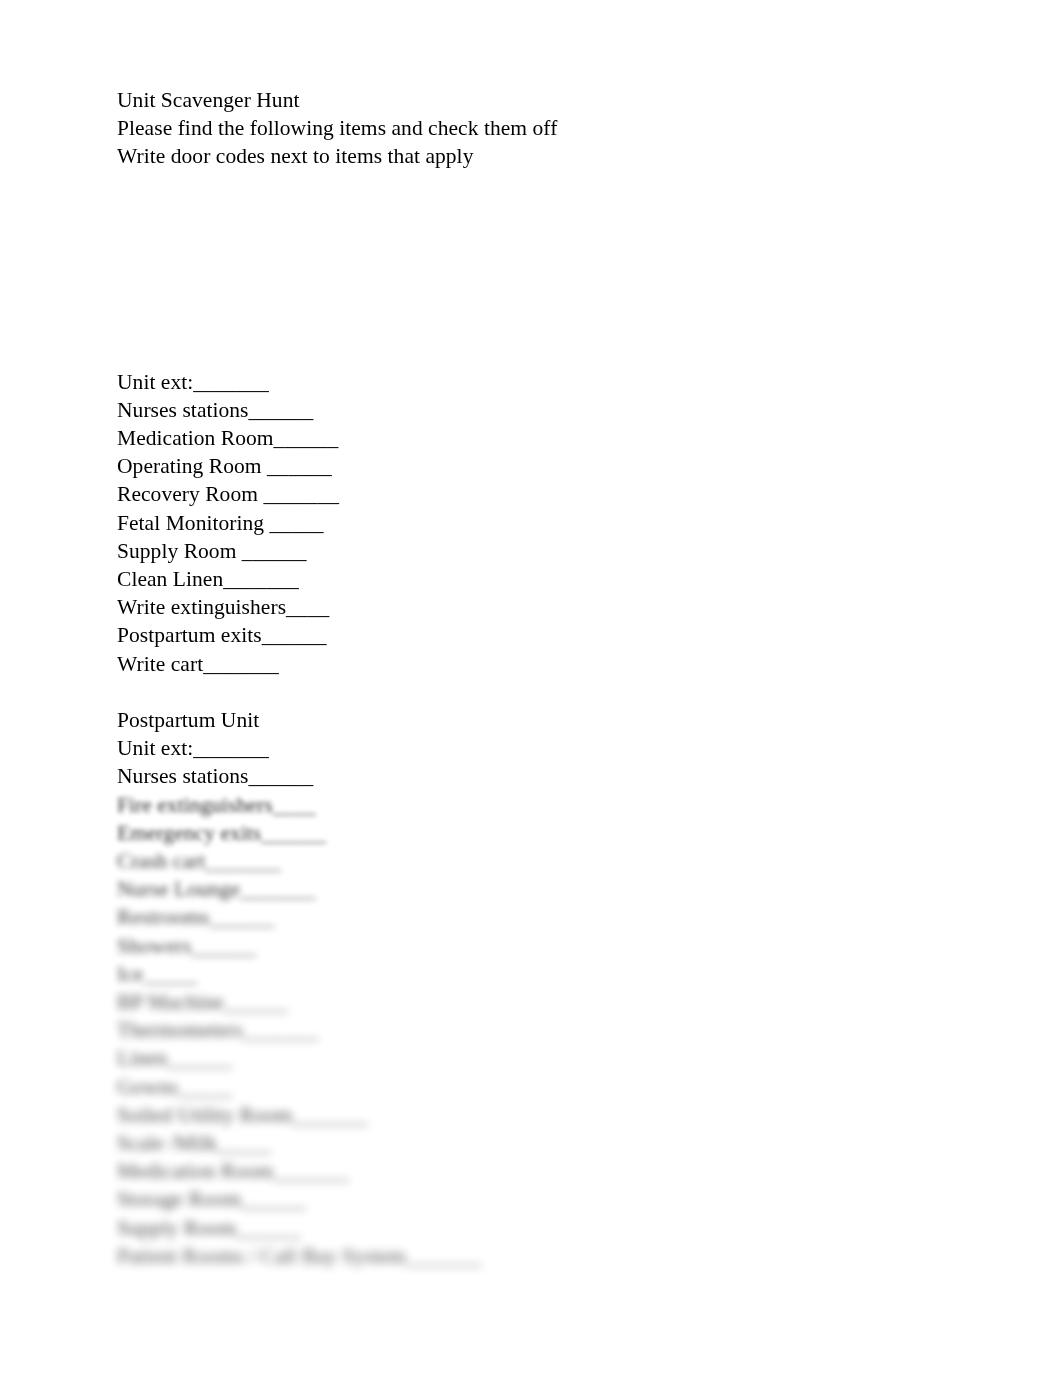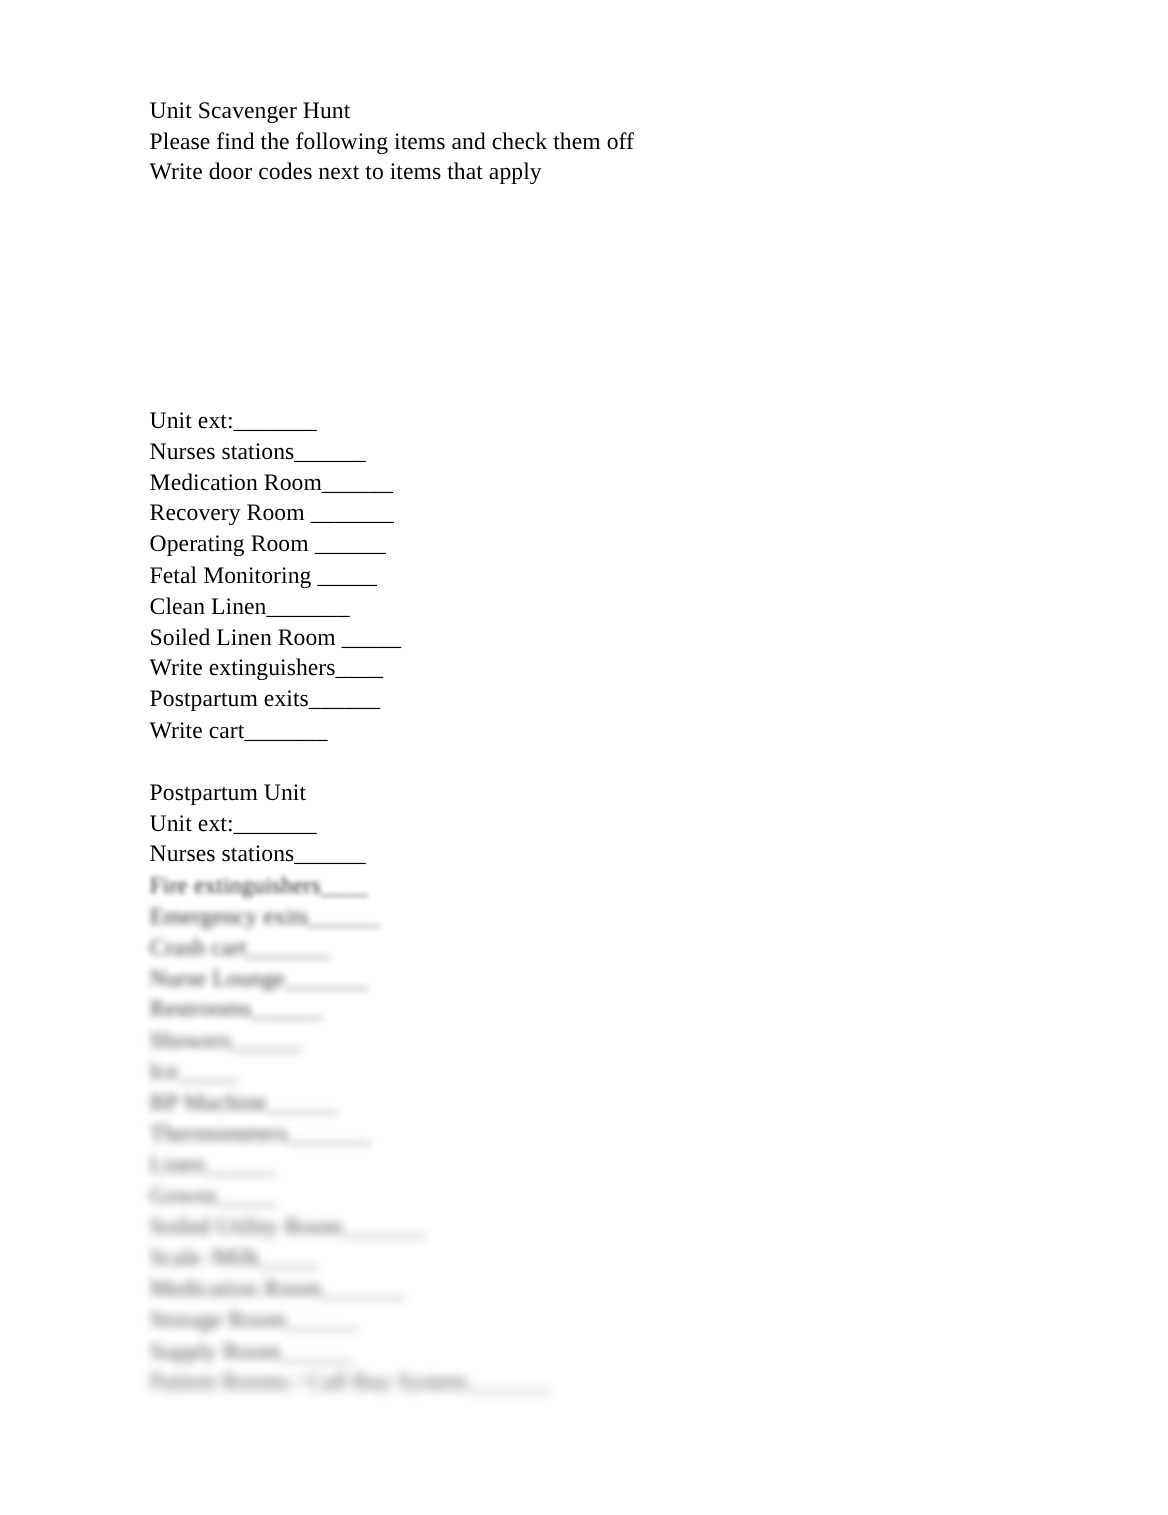--- a/index.html
+++ b/index.html
@@ -15,21 +15,21 @@
   #page {
     position: relative;
     width: 1062px;
     height: 1377px;
     background: #ffffff;
     overflow: hidden;
     box-sizing: border-box;
   }
   .doc-body {
     position: absolute;
-    left: 136px;
+    left: 117px;
     top: 86px;
     width: 820px;
   }
   .line {
     font-size: 21.5px;
     line-height: 28.2px;
     white-space: pre;
     letter-spacing: 0.05px;
     color: #000000;
     min-height: 28.2px;
@@ -70,25 +70,25 @@
     <div class="line">Unit Scavenger Hunt</div>
     <div class="line">Please find the following items and check them off</div>
     <div class="line">Write door codes next to items that apply</div>
 
     <div class="spacer big-gap"></div>
 
     <div>
       <div class="line">Unit ext:_______</div>
       <div class="line">Nurses stations______</div>
       <div class="line">Medication Room______</div>
+      <div class="line">Operating Room ______</div>
       <div class="line">Recovery Room _______</div>
-      <div class="line">Operating Room ______</div>
       <div class="line">Fetal Monitoring _____</div>
+      <div class="line">Supply Room ______</div>
       <div class="line">Clean Linen_______</div>
-      <div class="line">Soiled Linen Room _____</div>
       <div class="line">Write extinguishers____</div>
       <div class="line">Postpartum exits______</div>
       <div class="line">Write cart_______</div>
     </div>
 
     <div class="spacer"></div>
 
     <div>
       <div class="line">Postpartum Unit</div>
       <div class="line">Unit ext:_______</div>

